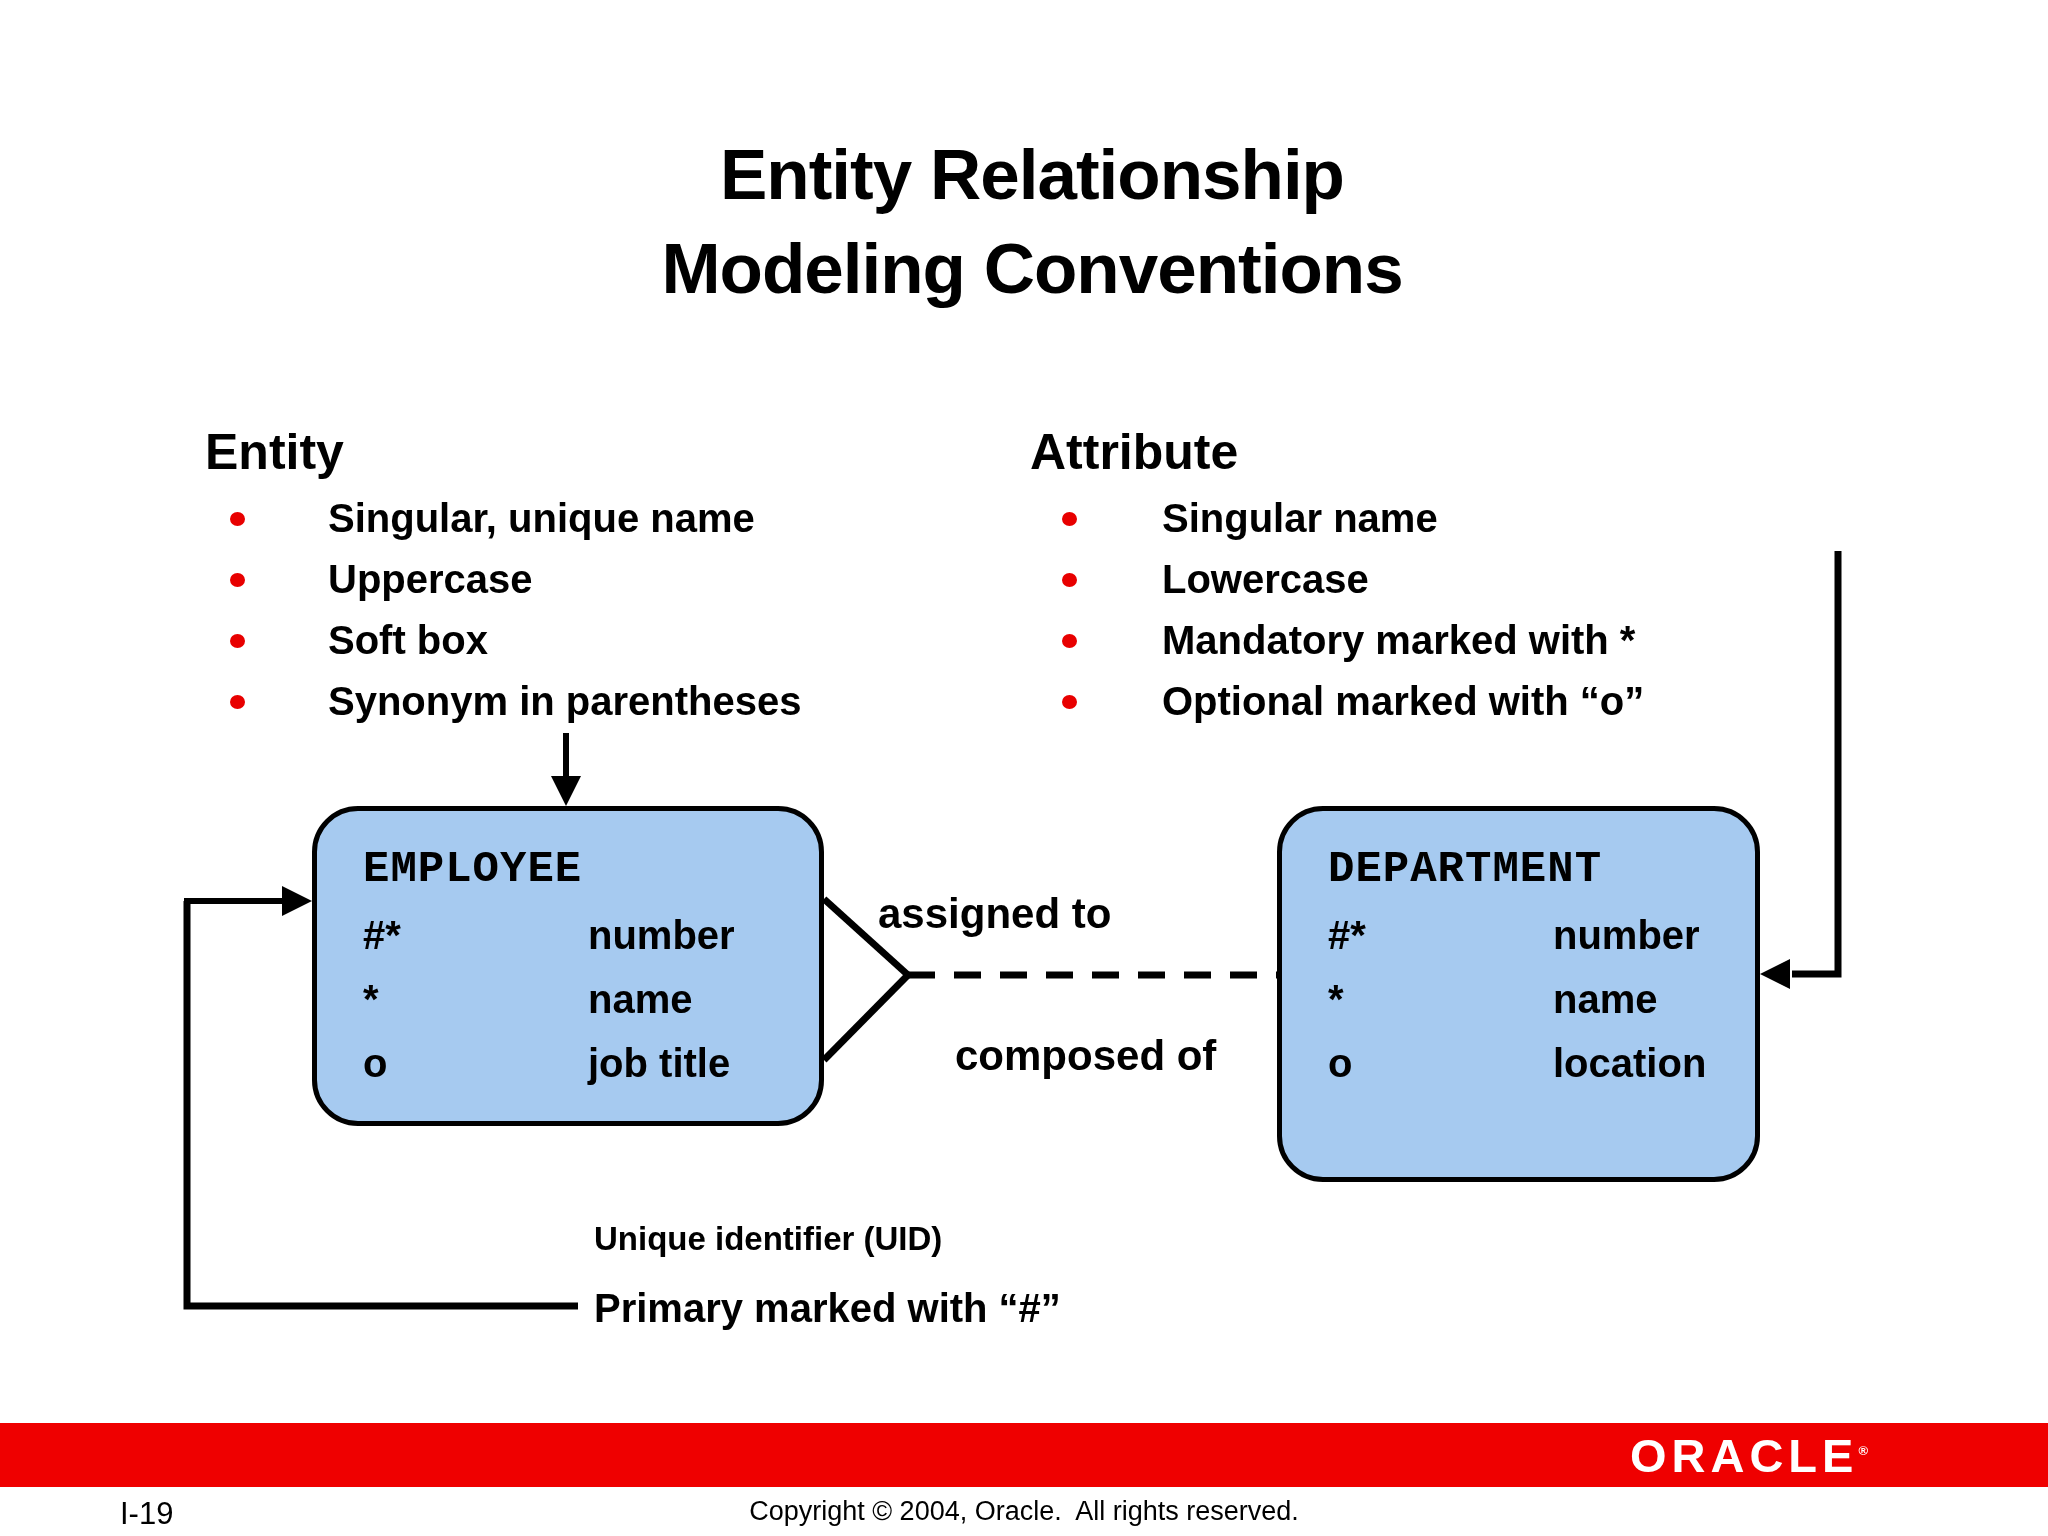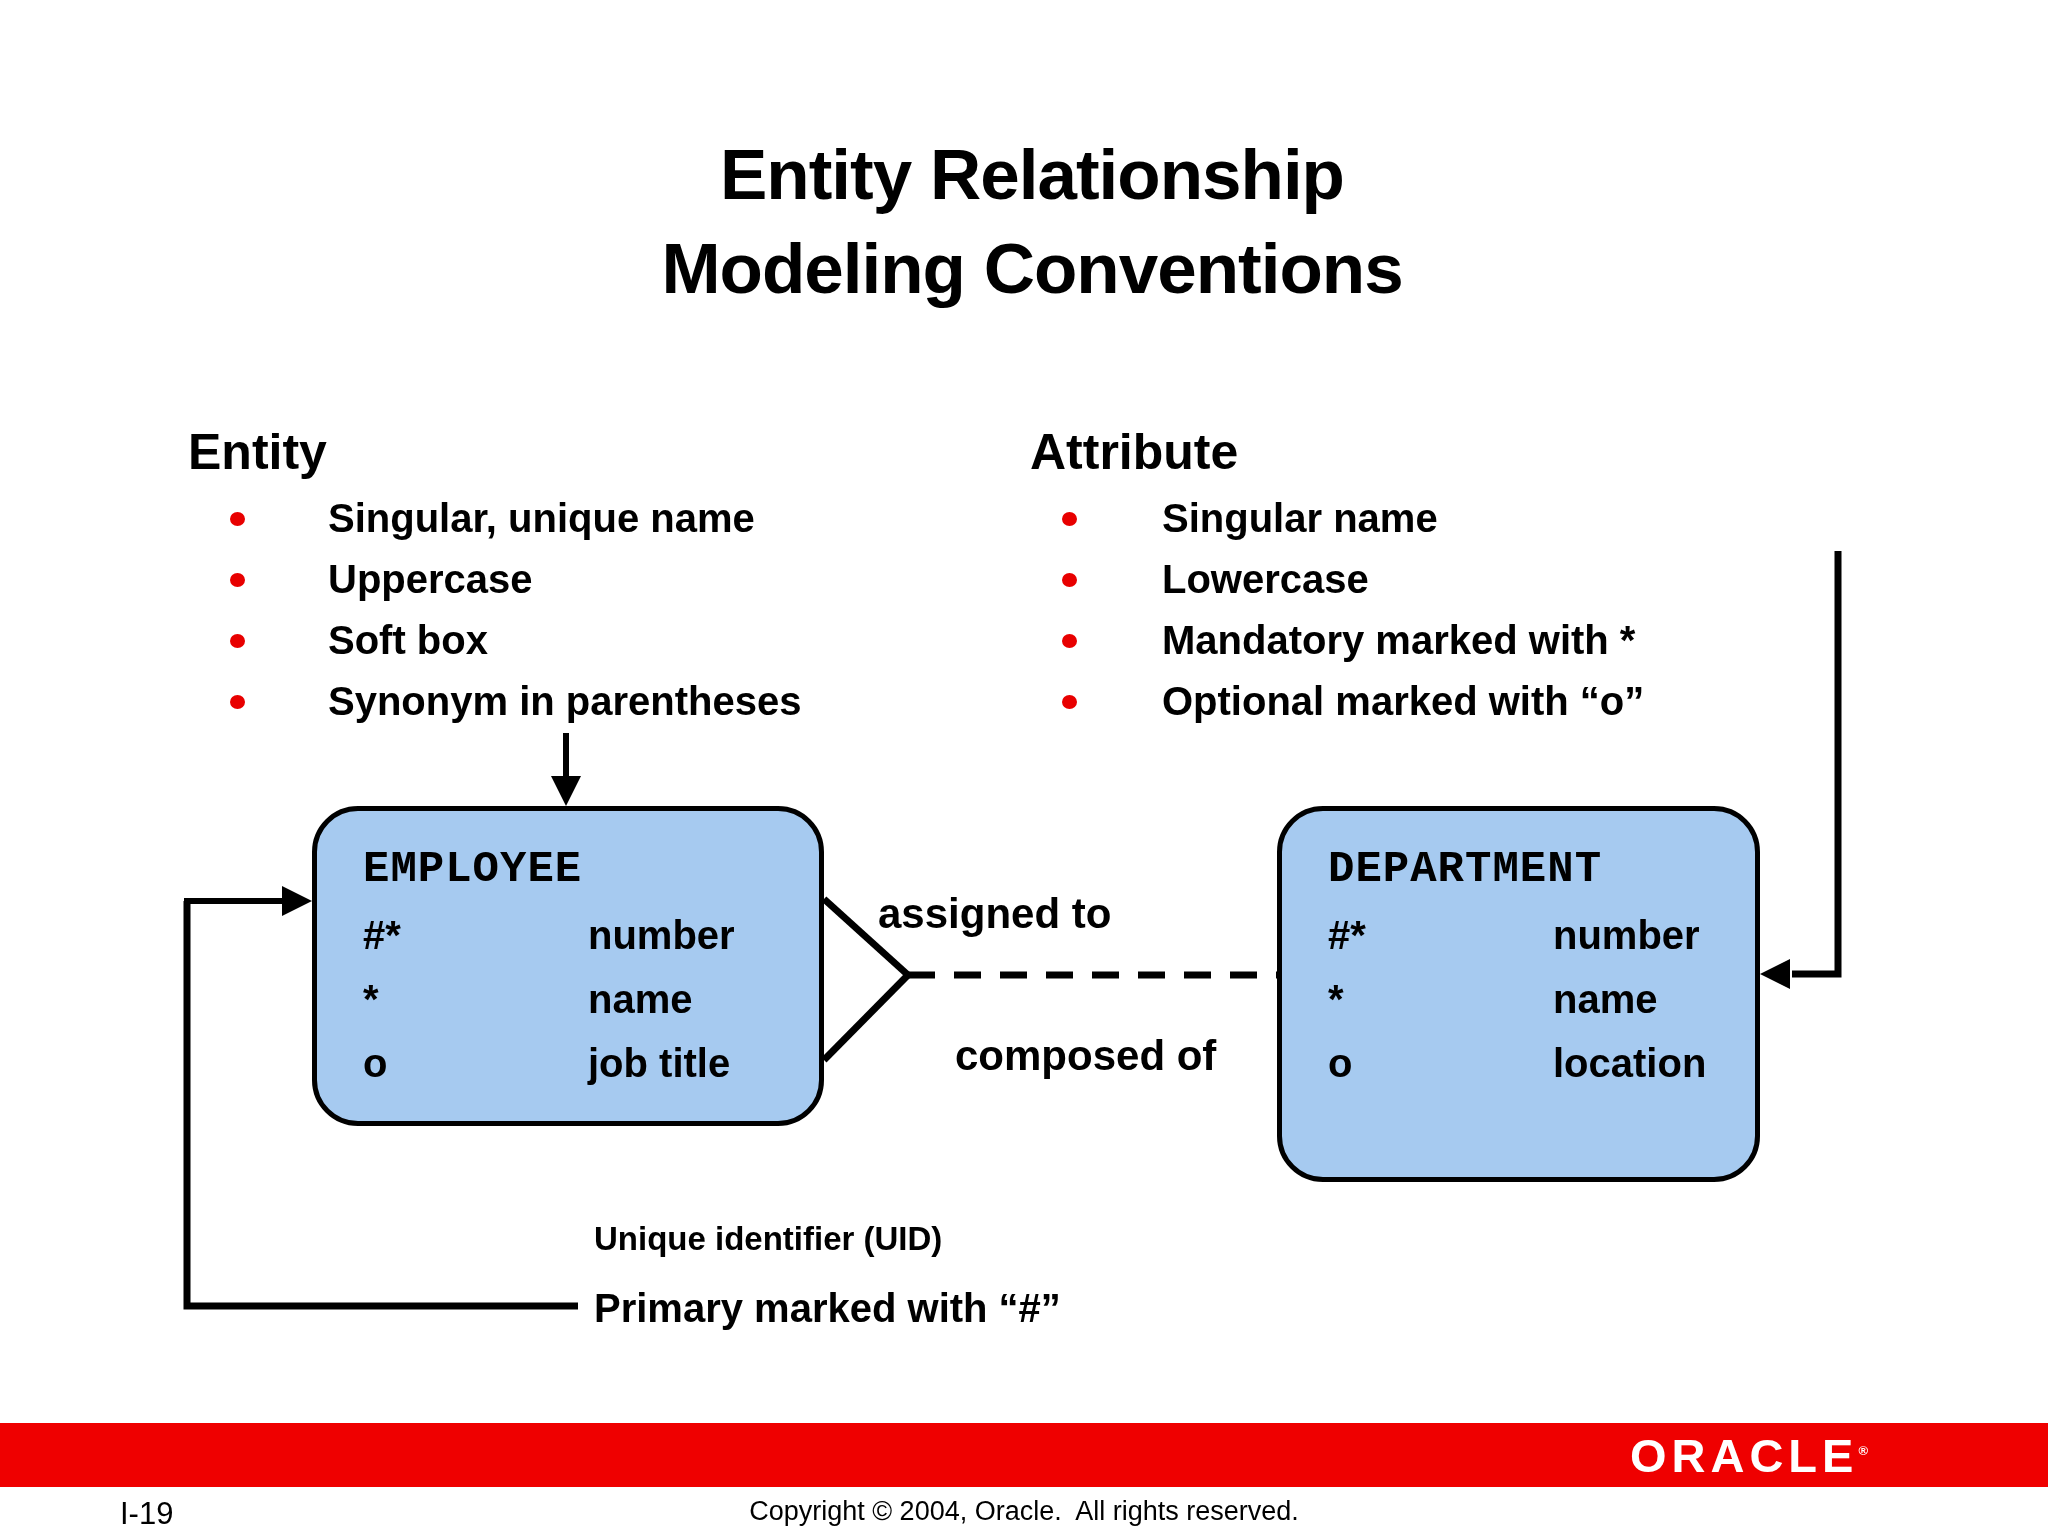--- a/index.html
+++ b/index.html
@@ -78,21 +78,21 @@
 </head>
 <body>
 
 <div id="slide">
 
   <div class="title">
     <div>Entity Relationship</div>
     <div>Modeling Conventions</div>
   </div>
 
-  <div class="section-heading" style="left:188px;top:423px;">Entity</div>
+  <div class="section-heading" style="left:205px;top:423px;">Entity</div>
   <div class="bullet-list entity-list" style="left:150px;top:488px;">
     <div class="bullet-row">
       <span class="dot"></span>
       <span class="bullet-text">Singular, unique name</span>
     </div>
     <div class="bullet-row">
       <span class="dot"></span>
       <span class="bullet-text">Uppercase</span>
     </div>
     <div class="bullet-row">

